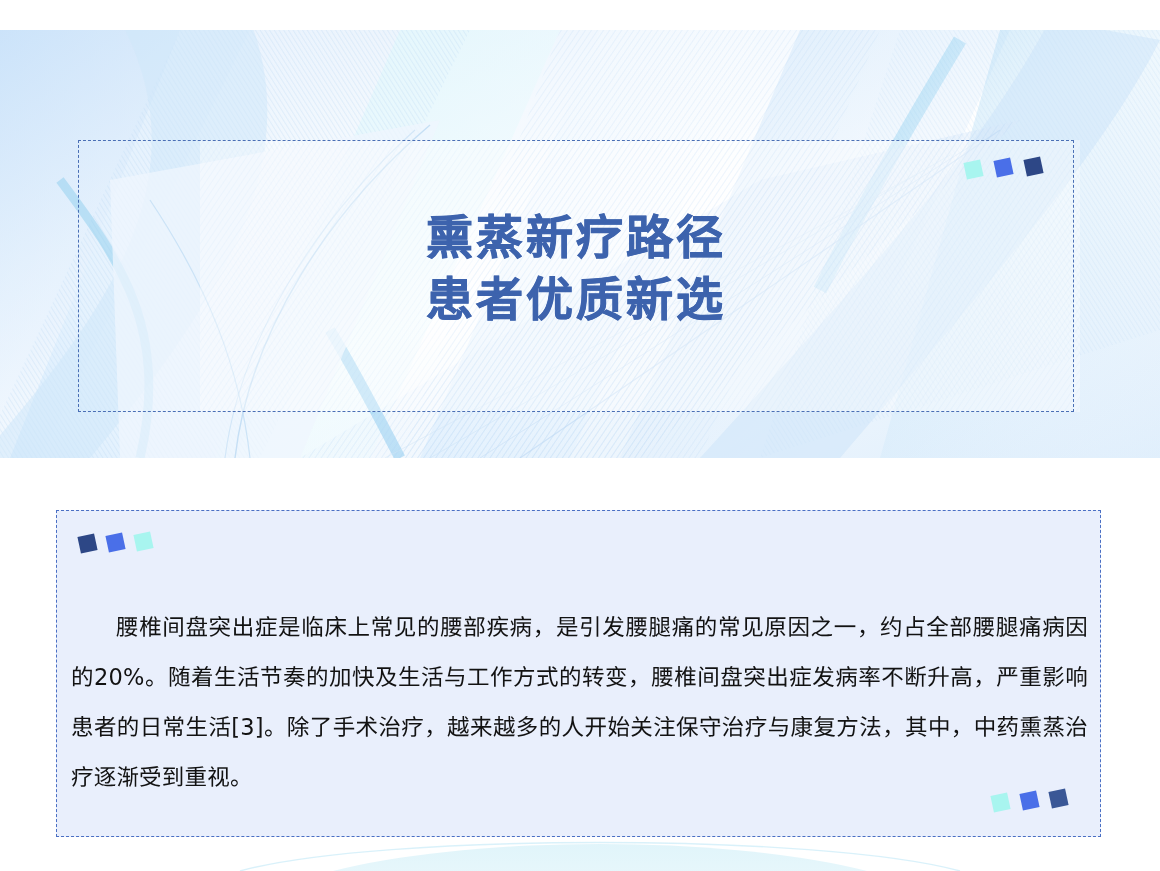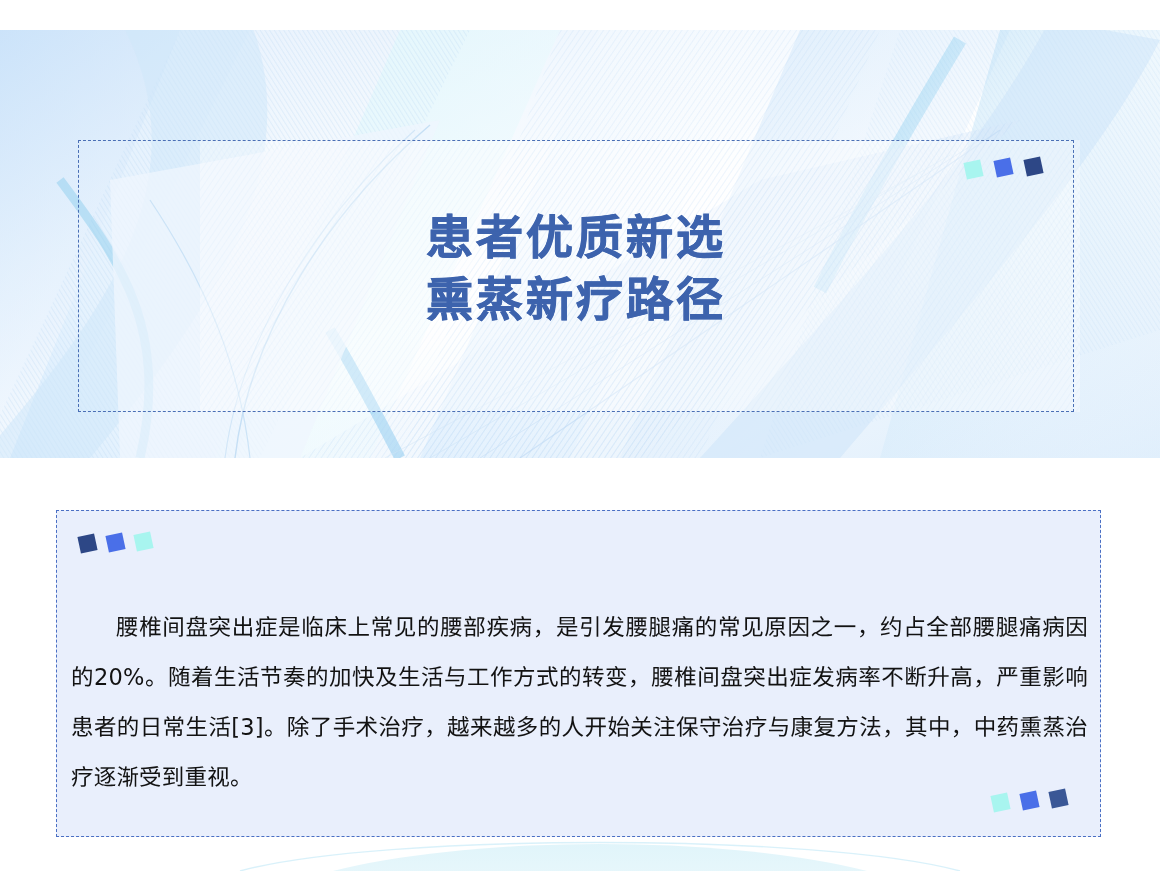--- a/index.html
+++ b/index.html
@@ -225,22 +225,22 @@
 
     <div class="hero-frame">
 
       <div class="hero-dots">
         <span class="sq" style="left:0px;  top:4px;  background:#a8f5ef;"></span>
         <span class="sq" style="left:30px; top:2px;  background:#4a6fe8;"></span>
         <span class="sq" style="left:60px; top:1px;  background:#2d4786;"></span>
       </div>
 
       <div class="hero-title">
+        <span class="tline">熏蒸新疗路径</span>
         <span class="tline">患者优质新选</span>
-        <span class="tline">熏蒸新疗路径</span>
       </div>
     </div>
   </div>
 
   <div class="body-card">
 
     <div class="card-dots-tl">
       <span class="sq" style="left:0px;  top:2px; background:#2d4786;"></span>
       <span class="sq" style="left:28px; top:1px; background:#4a6fe8;"></span>
       <span class="sq" style="left:56px; top:0px; background:#a8f5ef;"></span>

